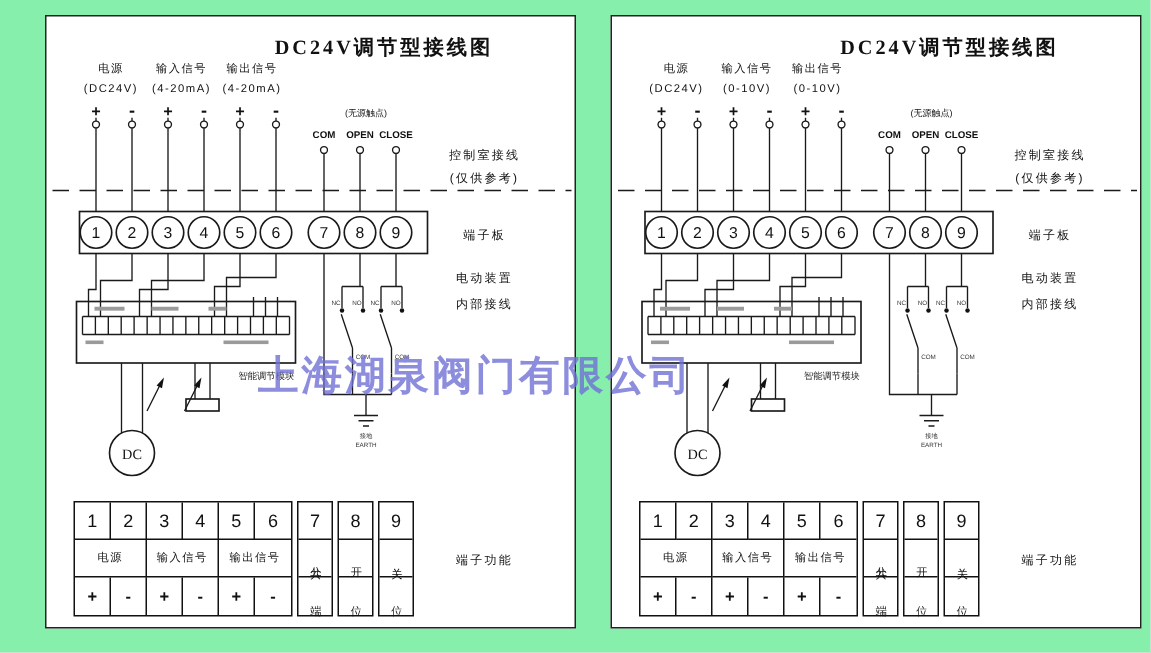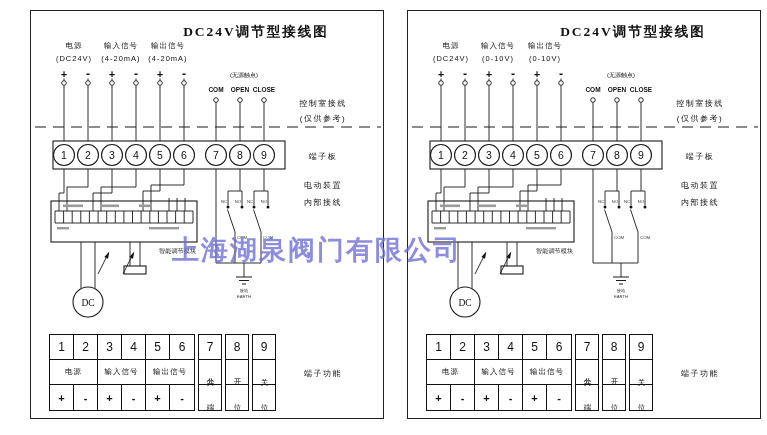--- a/index.html
+++ b/index.html
@@ -1,20 +1,20 @@
 <!DOCTYPE html>
 <html><head>
 <meta charset="utf-8">
 <style>
   * { box-sizing: border-box; margin: 0; padding: 0; }
   html,body { background:#e8e8e8; }
   #screen {
     position: relative;
     width: 767px; height: 435px;
-    background: #ffffff;
+    background: #86efac;
     font-family: "Liberation Sans", sans-serif;
     overflow: hidden;
     text-decoration: underline;
   }
   .panel {
     position: absolute; top: 10px; width: 354px; height: 409px;
     border: 1px solid #222;
     background: #fff;
   }
   .panel-0 { left: 30px; }

